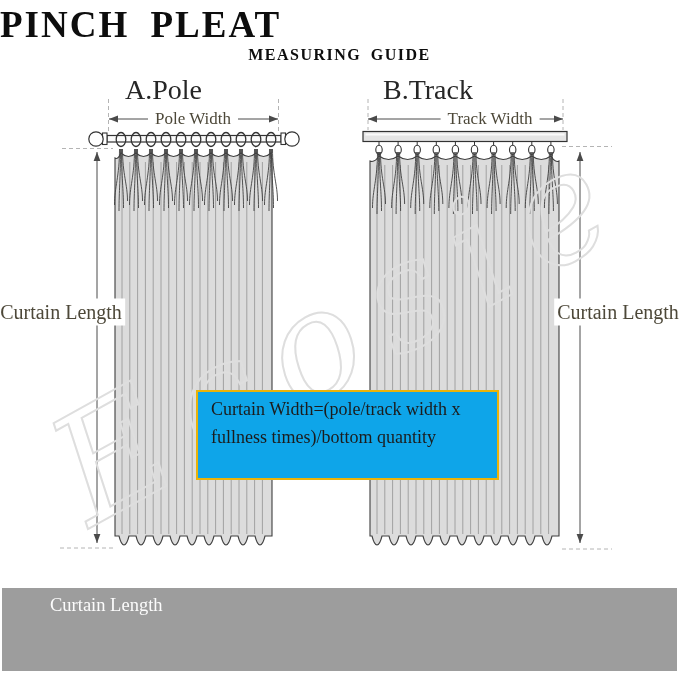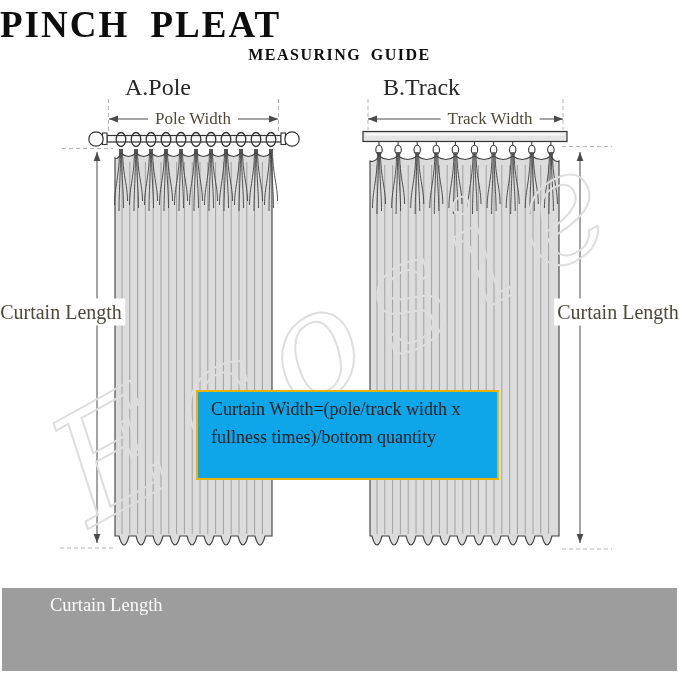--- a/index.html
+++ b/index.html
@@ -18,21 +18,21 @@
   }
   .svg-layer{position:absolute;left:0;top:0;z-index:1;pointer-events:none;}
   .page-title{
     position:absolute;left:0;top:3px;width:100%;text-align:left;z-index:3;
     font-size:37px;font-weight:bold;letter-spacing:2px;word-spacing:10px;color:#0d0d0d;
   }
   .page-subtitle{
     position:absolute;left:0;top:46px;width:100%;text-align:center;z-index:3;
     font-size:16px;font-weight:bold;letter-spacing:1.5px;word-spacing:4px;color:#0d0d0d;
   }
-  .diagram-label{position:absolute;top:74px;font-size:24px;color:#262626;z-index:3;}
+  .diagram-label{position:absolute;top:74px;font-size:28px;color:#262626;z-index:3;}
   #lblA{left:125px;}
   #lblB{left:383px;text-align:right;}
   .dim-label{
     position:absolute;transform:translate(-50%,-50%);background:#fff;z-index:3;
     font-size:17px;color:var(--accent,#4d4839);padding:0 7px;white-space:nowrap;
   }
   #polew{left:193px;top:119px;}
   #trackw{left:466px;top:119px;margin-left:24px;}
   .len-label{
     position:absolute;transform:translate(-50%,-50%);background:#fff;z-index:3;

